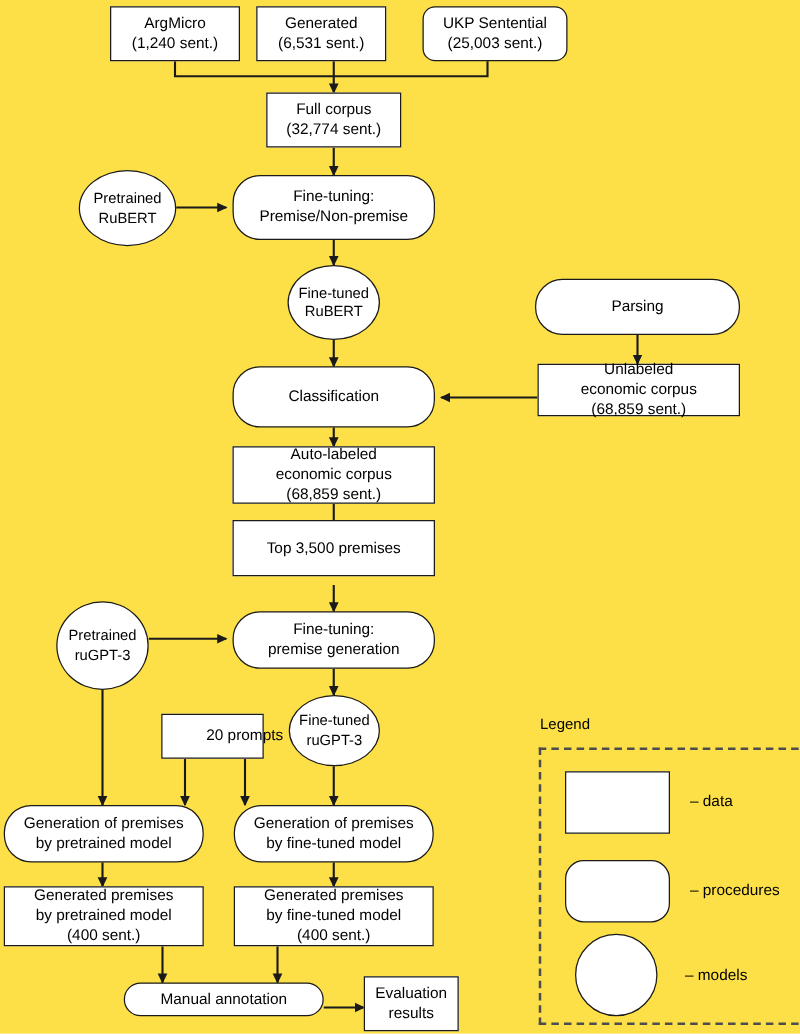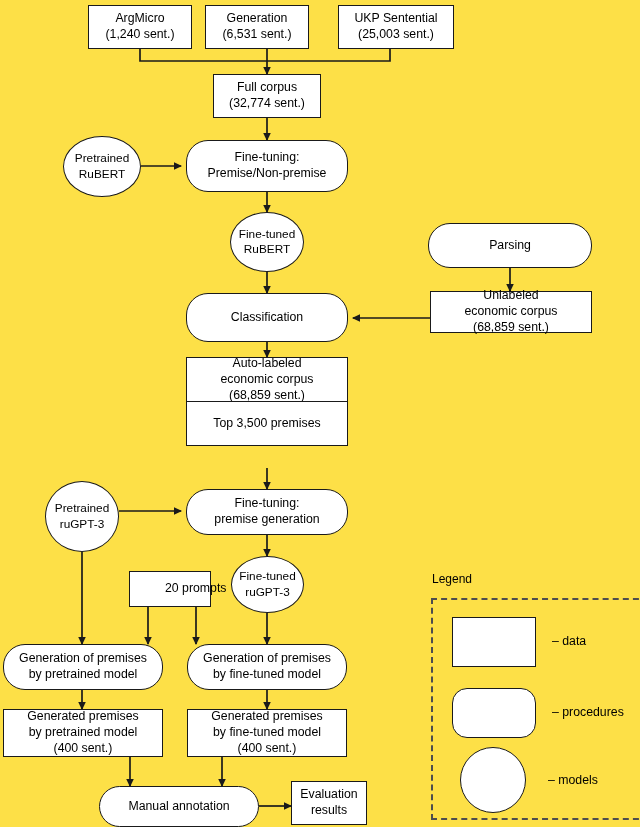--- a/index.html
+++ b/index.html
@@ -137,26 +137,26 @@
 
   <div class="node data" style="left:88px;top:5px;width:104px;height:44px;">
     <div class="lines">
       <span>ArgMicro</span>
       <span>(1,240 sent.)</span>
     </div>
   </div>
 
   <div class="node data" style="left:205px;top:5px;width:104px;height:44px;">
     <div class="lines">
-      <span>Generation</span>
+      <span>Generated</span>
       <span>(6,531 sent.)</span>
     </div>
   </div>
 
-  <div class="node data" style="left:338px;top:5px;width:116px;height:44px;">
+  <div class="node data" style="left:338px;top:5px;width:116px;height:44px;border-radius:10px;">
     <div class="lines">
       <span>UKP Sentential</span>
       <span>(25,003 sent.)</span>
     </div>
   </div>
 
   <div class="node data" style="left:213px;top:74px;width:108px;height:44px;">
     <div class="lines">
       <span>Full corpus</span>
       <span>(32,774 sent.)</span>
@@ -205,21 +205,21 @@
   </div>
 
   <div class="node data" style="left:186px;top:357px;width:162px;height:46px;justify-content:center;">
     <div class="lines">
       <span>Auto-labeled</span>
       <span>economic corpus</span>
       <span>(68,859 sent.)</span>
     </div>
   </div>
 
-  <div class="node data" style="left:186px;top:401px;width:162px;height:45px;">
+  <div class="node data" style="left:186px;top:416px;width:162px;height:45px;">
     <div class="lines">
       <span>Top 3,500 premises</span>
     </div>
   </div>
 
   <div class="node model" style="left:45px;top:481px;width:74px;height:71px;">
     <div class="lines">
       <span>Pretrained</span>
       <span>ruGPT-3</span>
     </div>
@@ -268,21 +268,21 @@
   </div>
 
   <div class="node data" style="left:187px;top:709px;width:160px;height:48px;">
     <div class="lines">
       <span>Generated premises</span>
       <span>by fine-tuned model</span>
       <span>(400 sent.)</span>
     </div>
   </div>
 
-  <div class="node proc" style="left:99px;top:786px;width:160px;height:41px;justify-content:center;">
+  <div class="node proc" style="left:99px;top:786px;width:160px;height:27px;justify-content:center;">
     <div class="lines">
       <span>Manual annotation</span>
     </div>
   </div>
 
   <div class="node data" style="left:291px;top:781px;width:76px;height:44px;">
     <div class="lines">
       <span>Evaluation</span>
       <span>results</span>
     </div>

